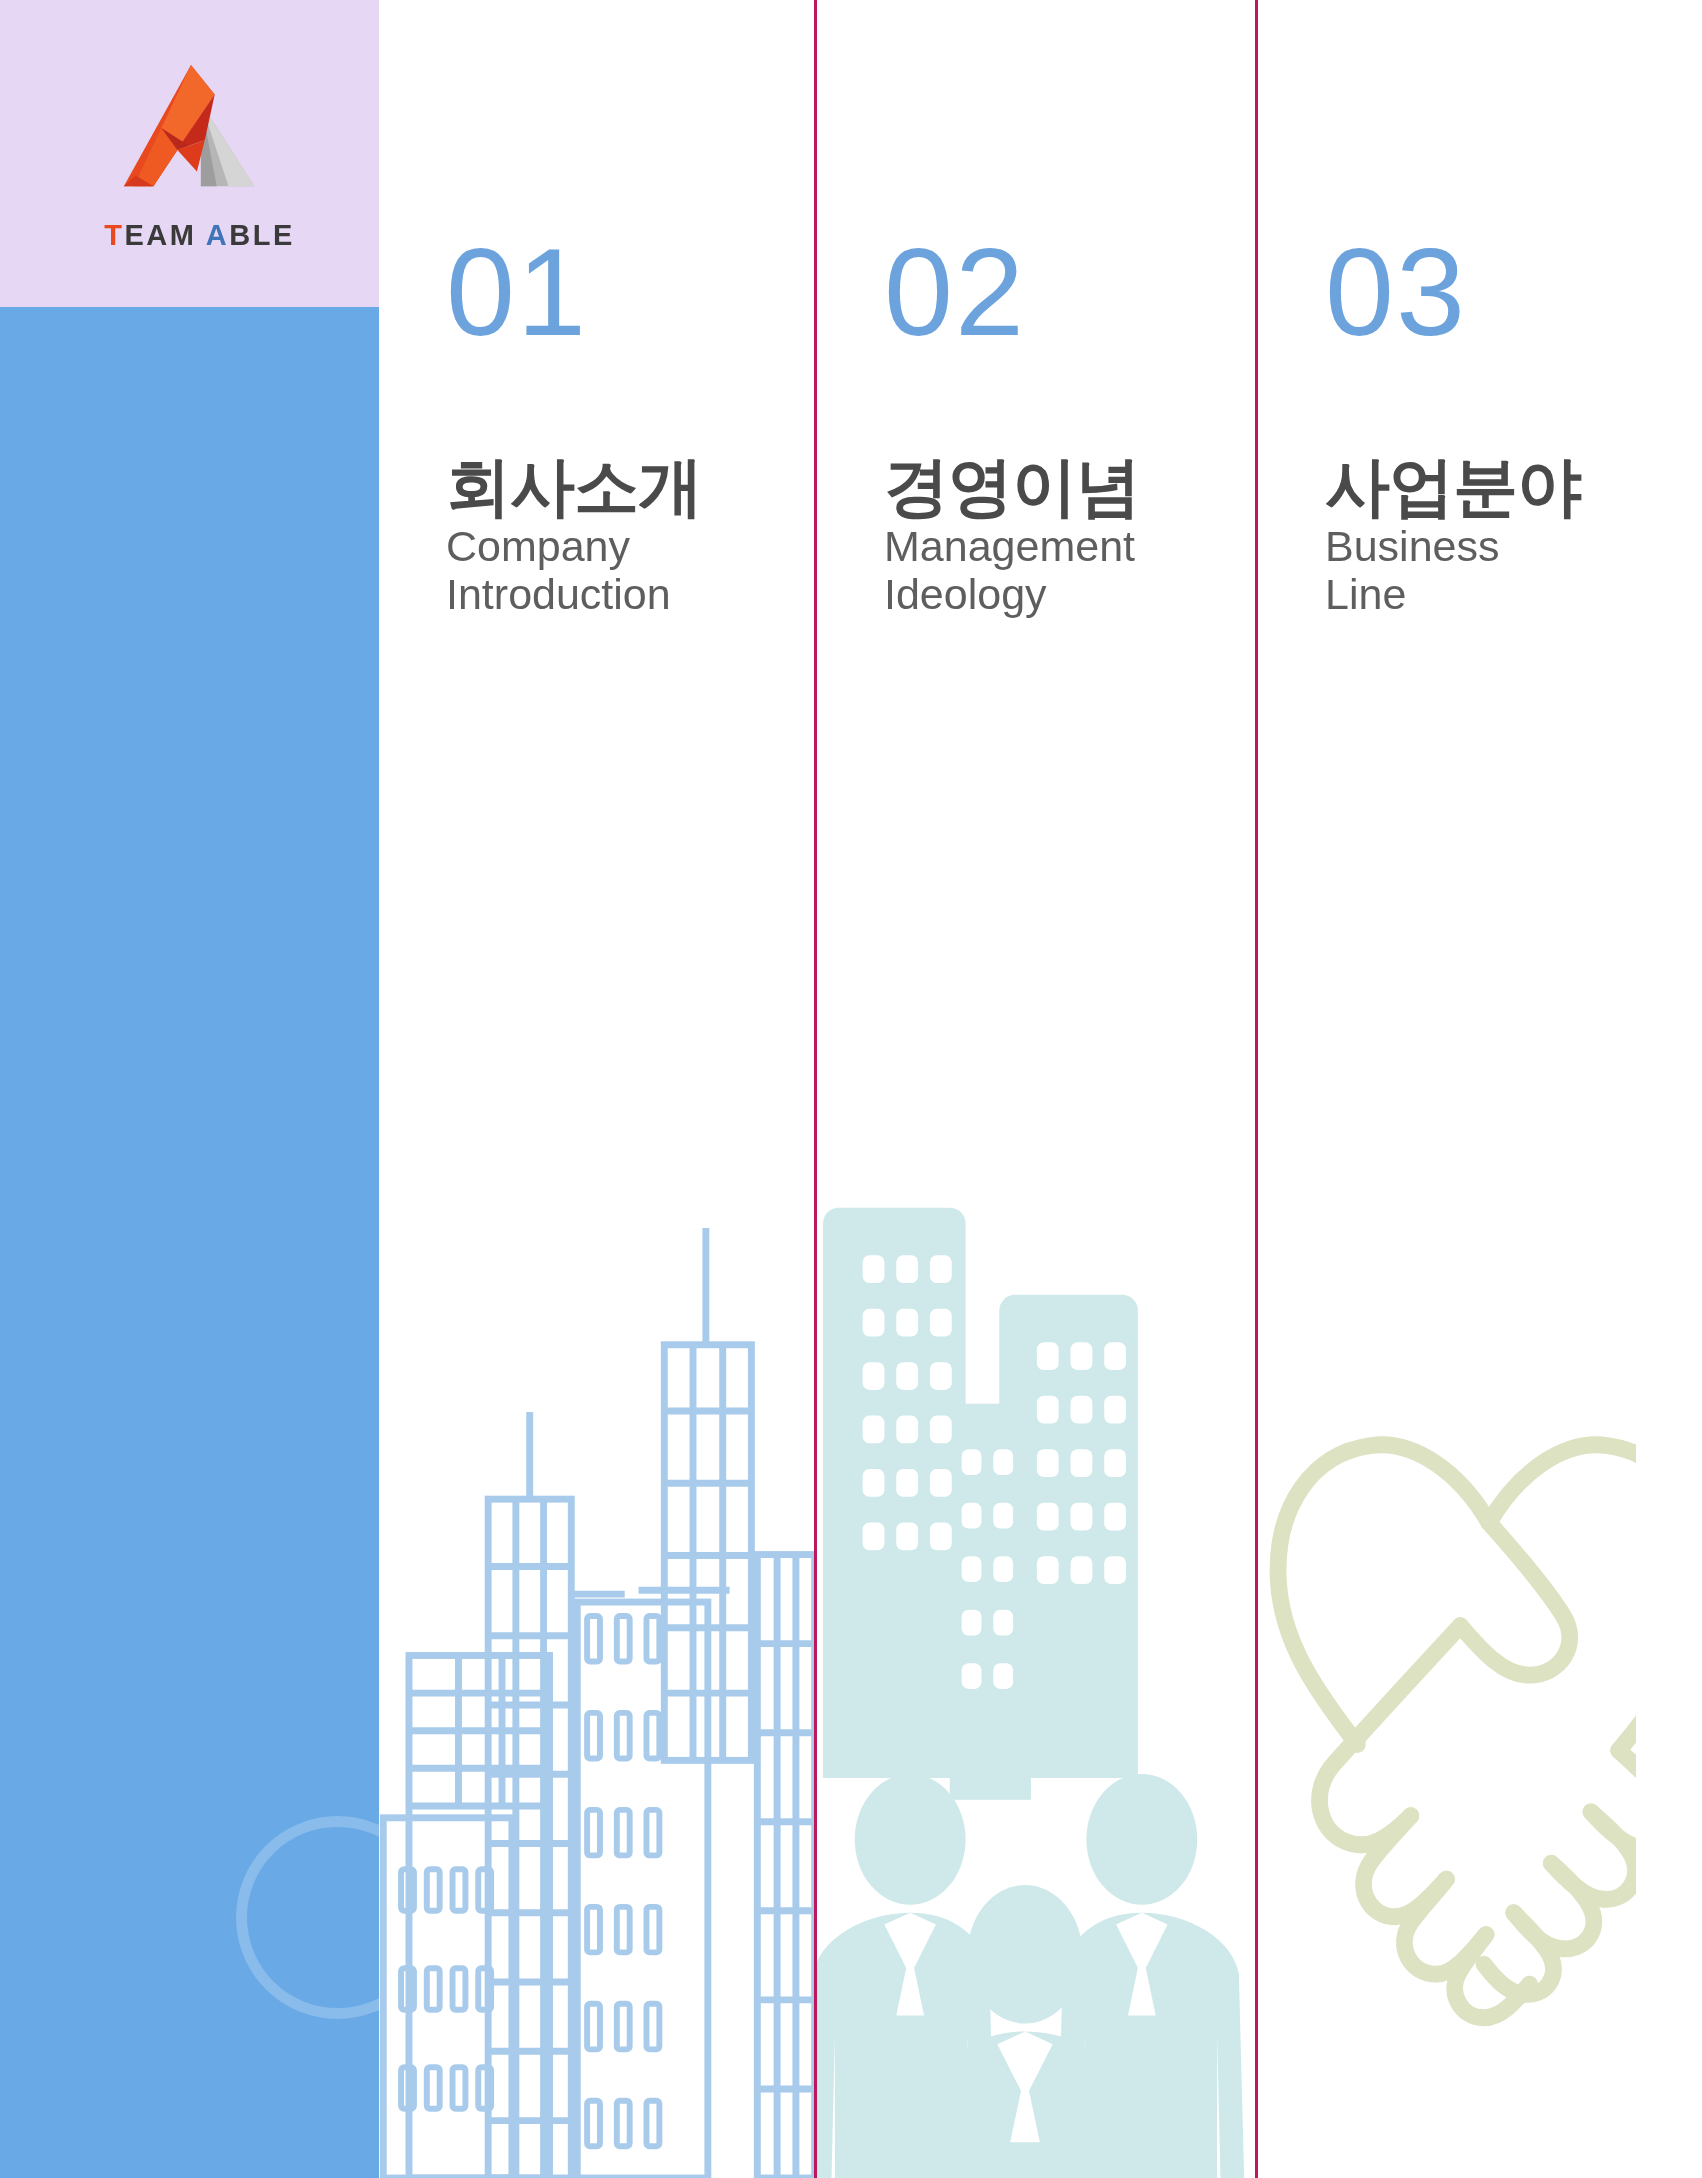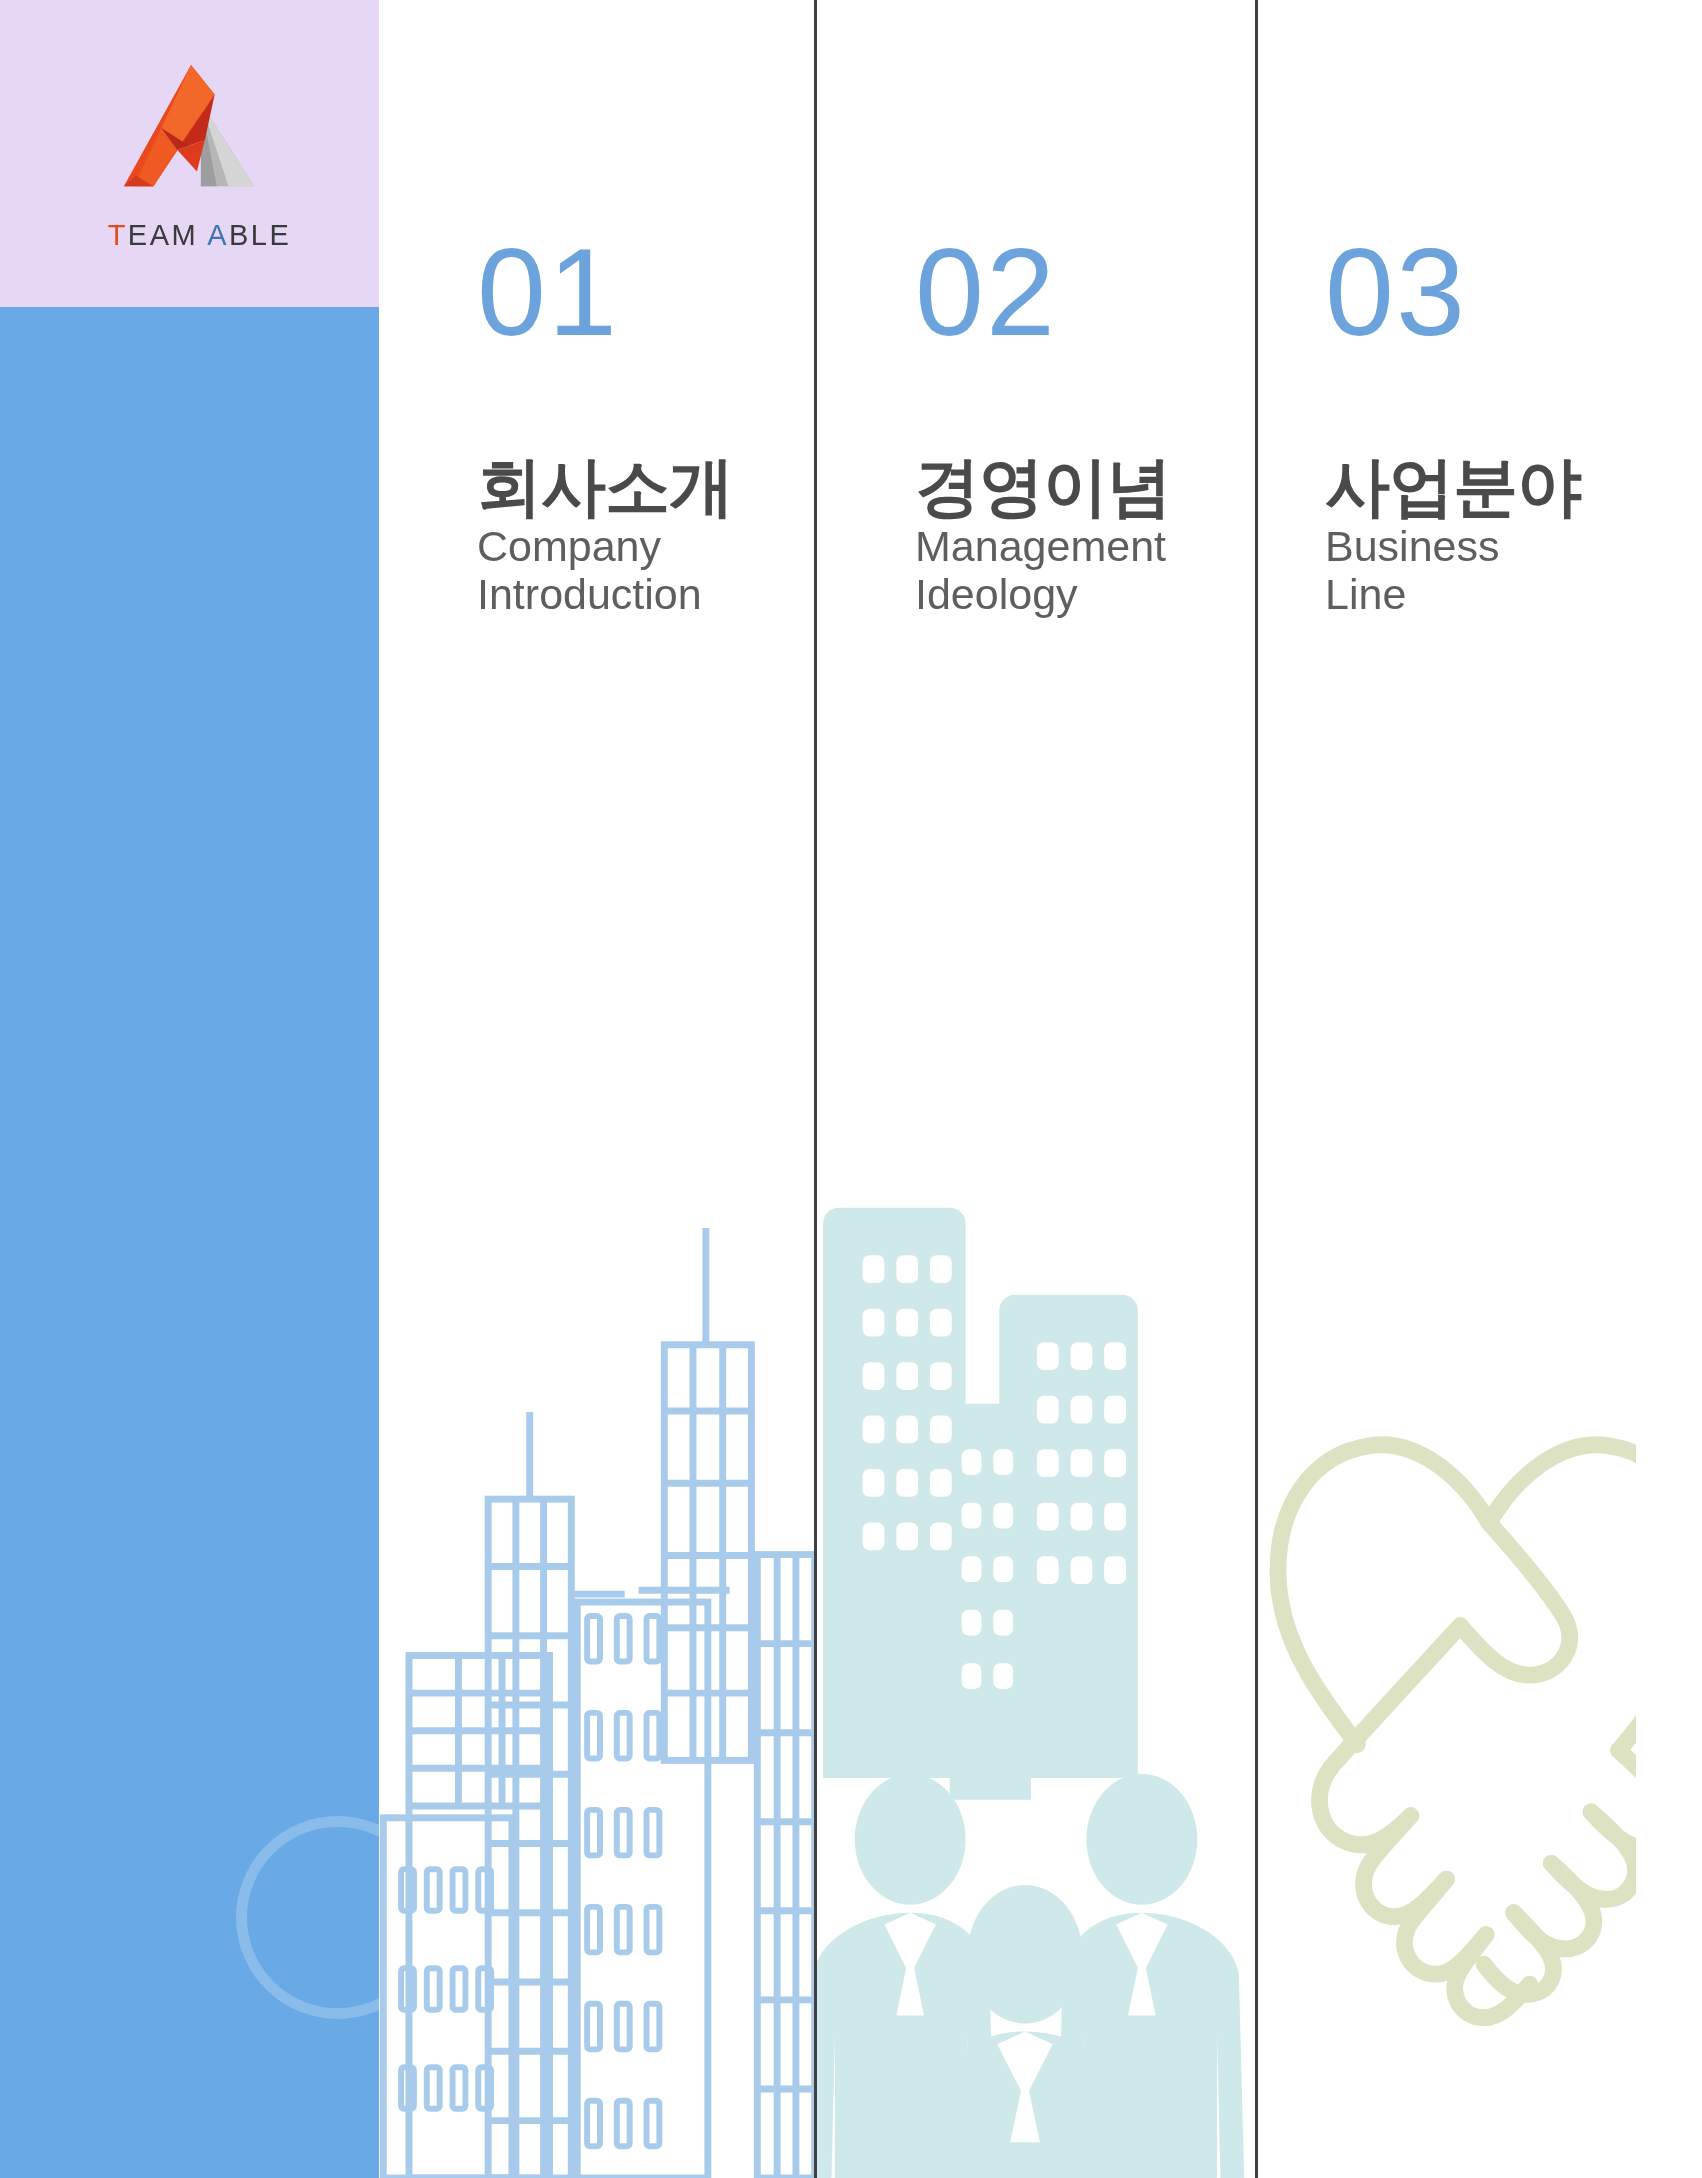--- a/index.html
+++ b/index.html
@@ -72,21 +72,21 @@
   }
   .logo-mark {
     width: 168px;
     height: 158px;
     display: block;
   }
   .logo-text {
     margin-top: 6px;
     font-size: 29px;
     letter-spacing: 2.5px;
-    font-weight: 400;
+    font-weight: 700;
     white-space: nowrap;
     margin-left: 20px;
   }
   .logo-t { color: #e8491f; }
   .logo-dark { color: #3a3a3a; }
   .logo-a { color: #3f74b8; }
 
   
   .columns {
     position: absolute;
@@ -100,22 +100,21 @@
     position: relative;
     height: 2178px;
     background: #ffffff;
     overflow: hidden;
     box-sizing: border-box;
   }
   .col-1 { width: 438px; }
   .col-2 { width: 441px; }
   .col-3 { width: 378px; }
   .col-1, .col-2 {
-    border-right: 3px solid #404040;
-    padding-left: 31px;
+    border-right: 3px solid #be185d;
   }
 
   .col-inner {
     position: relative;
     z-index: 3;
     padding-left: 67px;
     padding-top: 230px;
   }
   .col-number {
     font-size: 124px;

